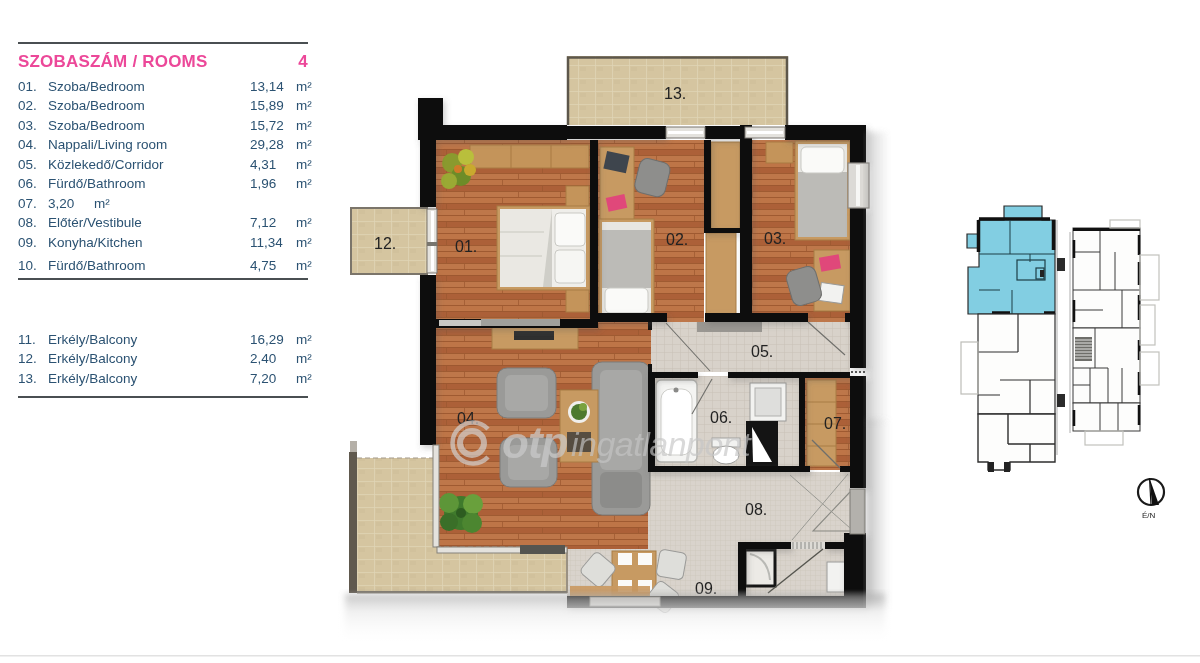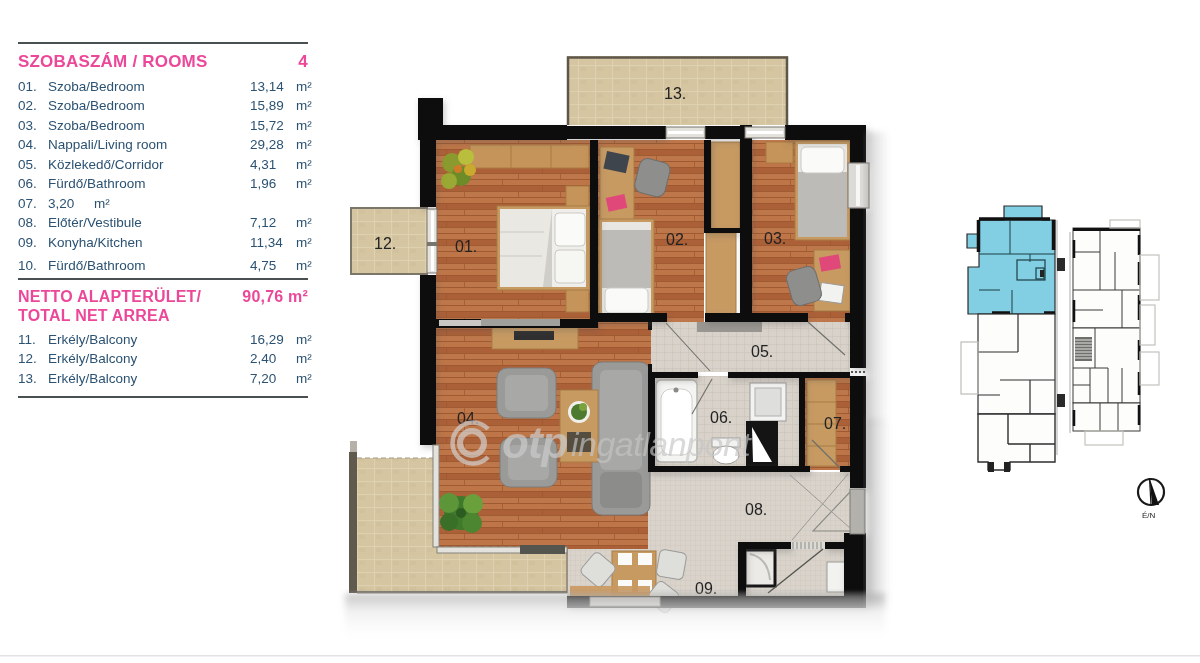--- a/index.html
+++ b/index.html
@@ -79,21 +79,20 @@
       </div>
 <div class="row" style="top:257px">
         <span class="no">10.</span>
         <span class="nm">Fürdő/Bathroom</span>
         <span class="vl">4,75</span>
         <span class="m2">m²</span>
       </div>
 
 <div class="rule" style="top:278px"></div>
 
-<div class="hdr" style="top:287px;font-size:16px;line-height:19px">NETTO ALAPTERÜLET/<span style="float:right">90,76 m²</span><br>TOTAL NET ARREA</div>
 
 <div class="row" style="top:331px">
         <span class="no">11.</span>
         <span class="nm">Erkély/Balcony</span>
         <span class="vl">16,29</span>
         <span class="m2">m²</span>
       </div>
 <div class="row" style="top:350px">
         <span class="no">12.</span>
         <span class="nm">Erkély/Balcony</span>

